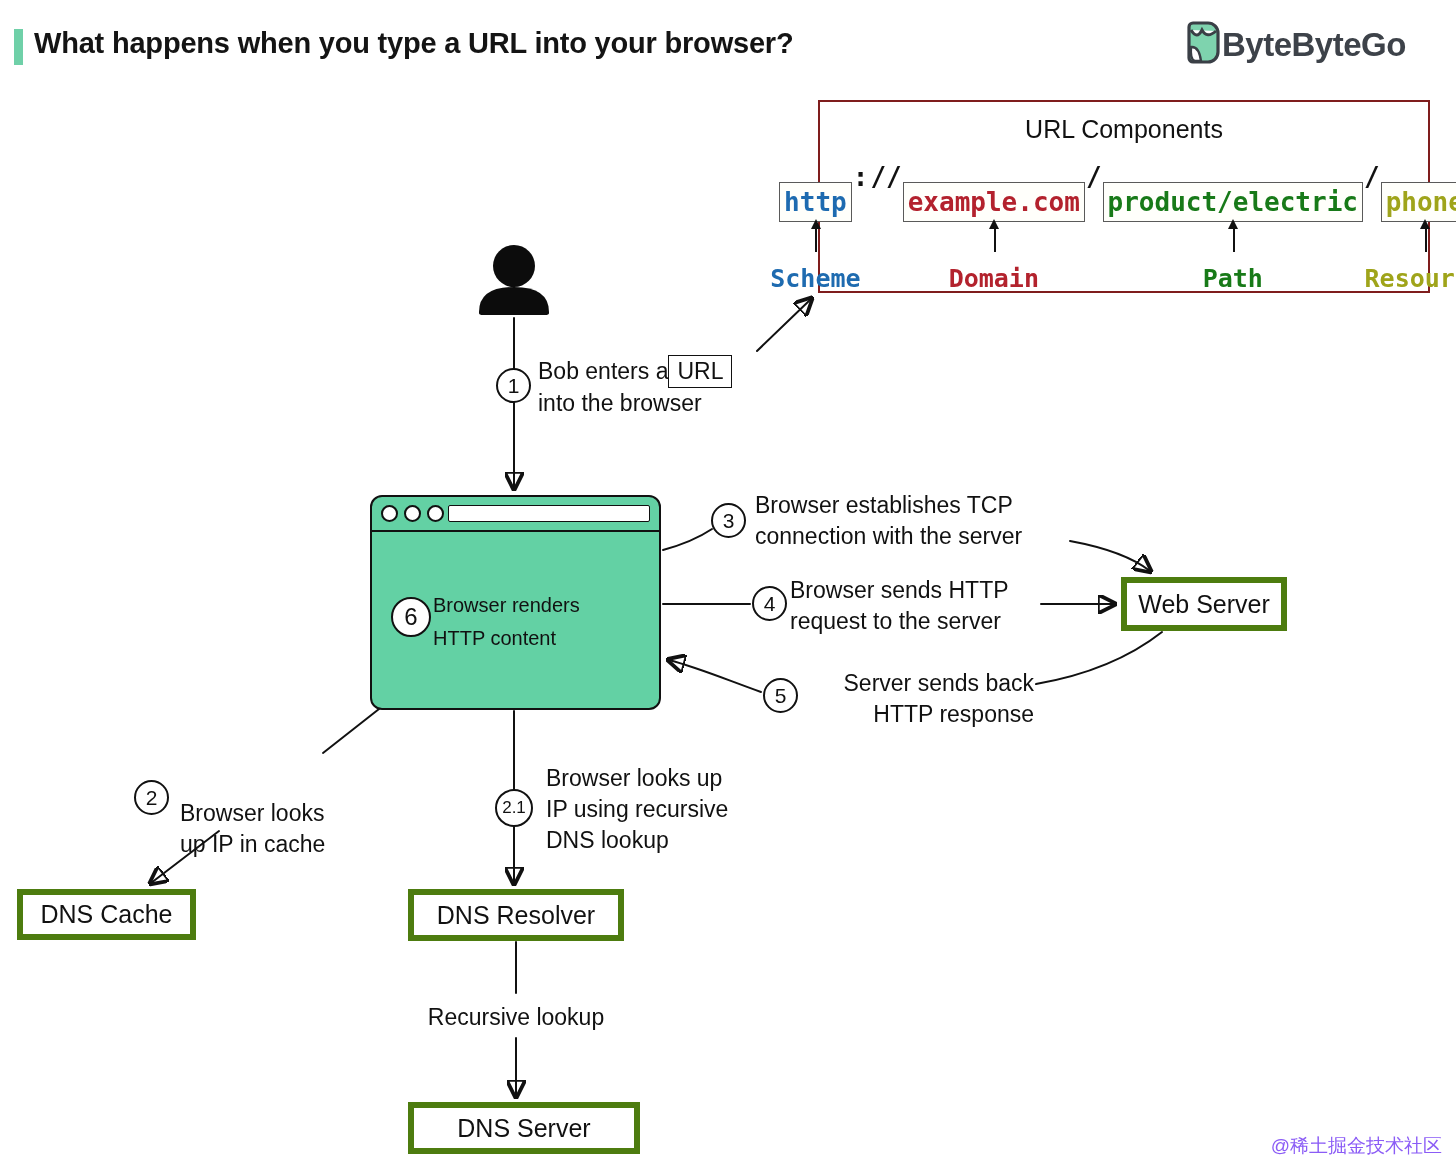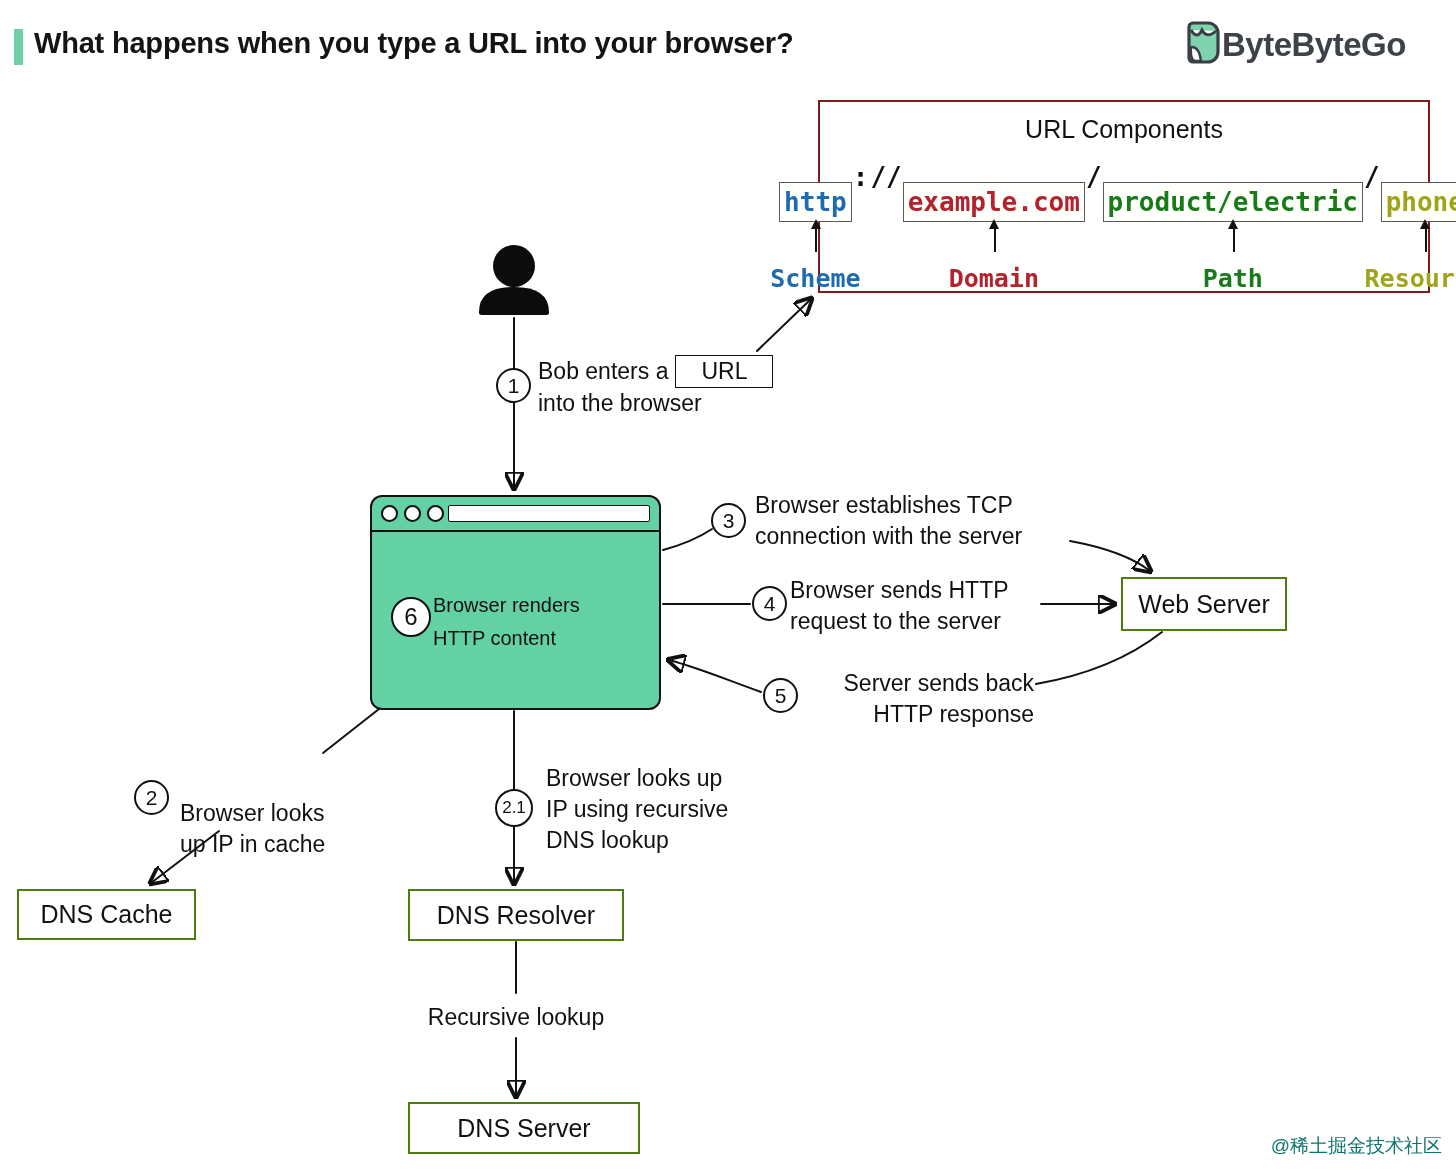--- a/index.html
+++ b/index.html
@@ -32,44 +32,44 @@
   
   .numc{position:absolute;width:35px;height:35px;background:#fff;border:2px solid #111;border-radius:50%;
         box-sizing:border-box;display:flex;align-items:center;justify-content:center;font-size:21px;color:#111;z-index:3;}
   .c1{left:496px;top:368px;} .c2{left:134px;top:780px;}
   .c21{left:495px;top:789px;width:38px;height:38px;font-size:17px;}
   .c3{left:711px;top:503px;} .c4{left:752px;top:586px;} .c5{left:763px;top:678px;}
   .c6{left:391px;top:597px;width:40px;height:40px;font-size:24px;}
   
   .step-text{position:absolute;font-size:23px;line-height:31px;color:#111;white-space:nowrap;}
   .t1{left:538px;top:355px;}
-  .t1 .urltag{display:inline-block;border:1.5px solid #111;padding:0px 25px;margin-left:7px;}
+  .t1 .urltag{display:inline-block;border:1.5px solid #111;padding:0px 8px;}
   .t2{left:180px;top:766px;margin-top:32px;}
   .t21{left:546px;top:763px;}
   .t3{left:755px;top:490px;}
   .t4{left:790px;top:575px;}
   .t5{left:798px;top:668px;width:236px;text-align:right;white-space:normal;}
   .t6{left:433px;top:589px;width:206px;text-align:left;font-size:20px;line-height:33px;white-space:normal;z-index:2;}
   .recursive{left:406px;top:1002px;width:220px;text-align:center;}
   
   .browser{position:absolute;left:370px;top:495px;width:291px;height:215px;background:#63d1a4;
            border:2.5px solid #111;border-radius:12px;box-sizing:border-box;z-index:1;}
   .browser-topbar{position:relative;height:33px;border-bottom:2.5px solid #111;}
   .dot{position:absolute;top:8px;width:17px;height:17px;background:#fff;border:2px solid #111;border-radius:50%;box-sizing:border-box;}
   .d1{left:9px;} .d2{left:32px;} .d3{left:55px;}
   .addrbar{position:absolute;left:76px;top:8px;width:202px;height:17px;background:#fff;border:1.5px solid #111;border-radius:2px;box-sizing:border-box;}
   
-  .node{position:absolute;background:#fff;border:2px solid #4d7c0f;box-sizing:border-box;
+  .node{position:absolute;background:#fff;border:6px solid #4d7c0f;box-sizing:border-box;
         display:flex;align-items:center;justify-content:center;font-size:25px;color:#111;z-index:2;}
   .web-server{left:1121px;top:577px;width:166px;height:54px;}
   .dns-cache{left:17px;top:889px;width:179px;height:51px;}
   .dns-resolver{left:408px;top:889px;width:216px;height:52px;}
   .dns-server{left:408px;top:1102px;width:232px;height:52px;}
   
-  .watermark{position:absolute;right:14px;top:1133px;font-size:19px;color:#0f766e;}
+  .watermark{position:absolute;right:14px;top:1133px;font-size:19px;color:#8b5cf6;}
 </style>
 </head>
 <body>
 
 <div class="stage">
 
   <div class="accent-bar"></div>
   <div class="page-title">What happens when you type a URL into your browser?</div>
   <div class="brand">
     <span>

